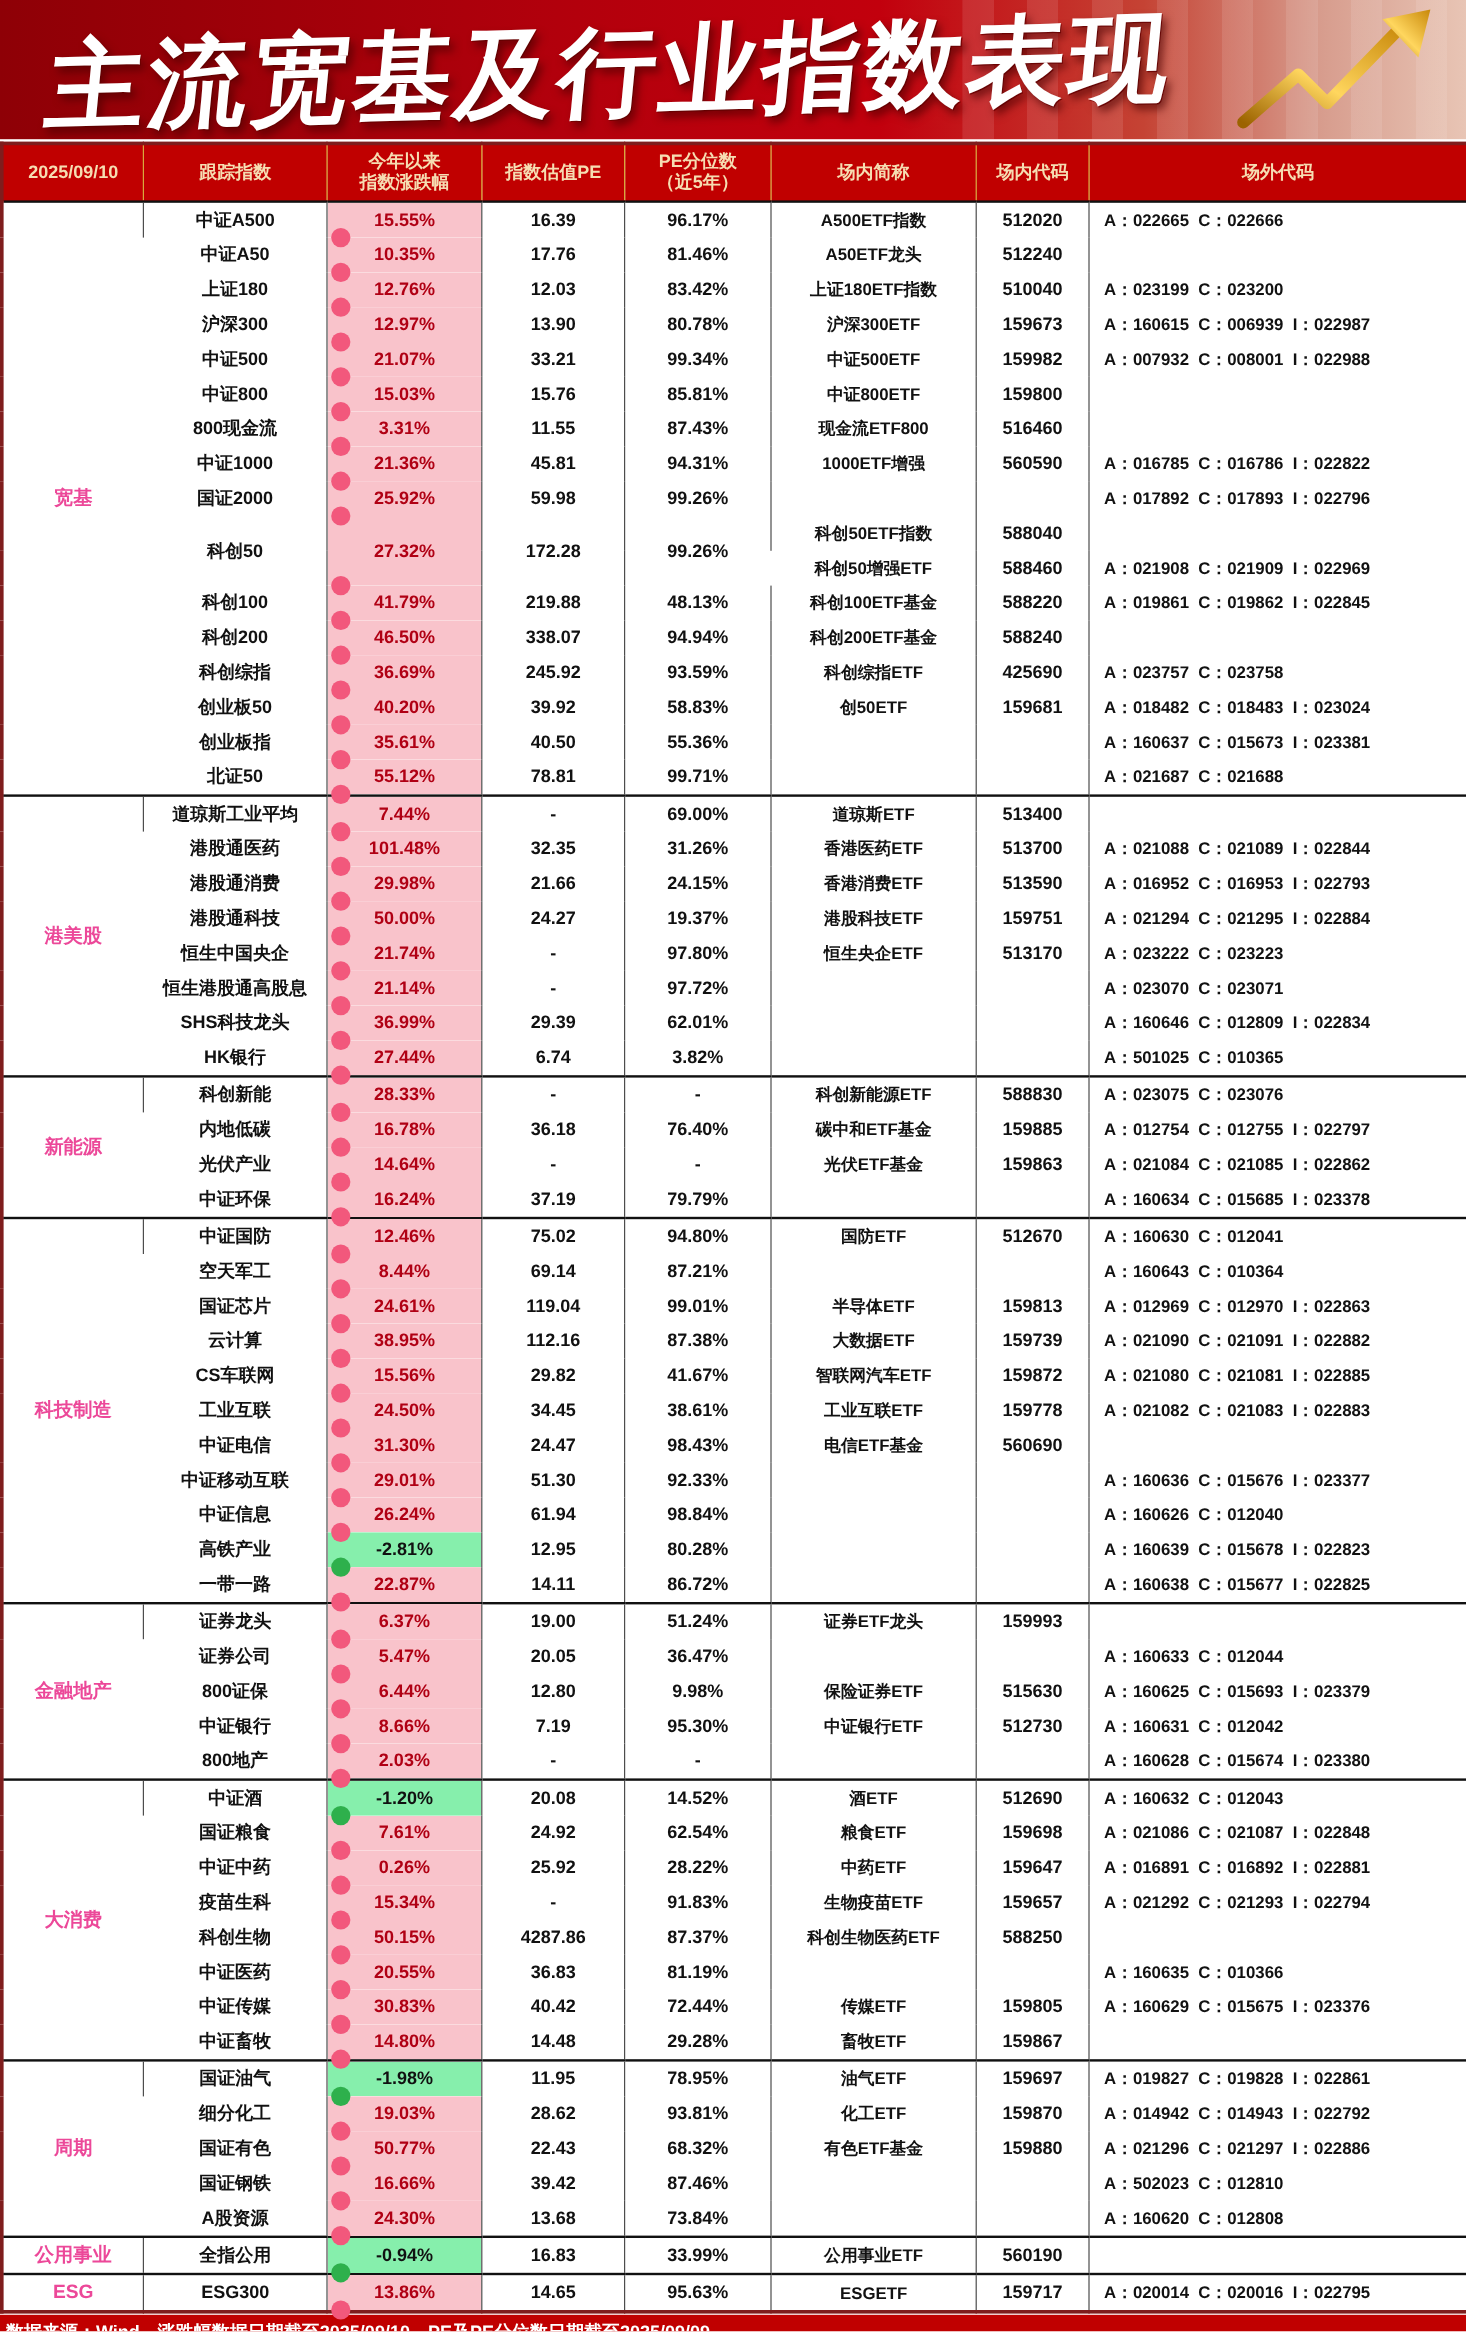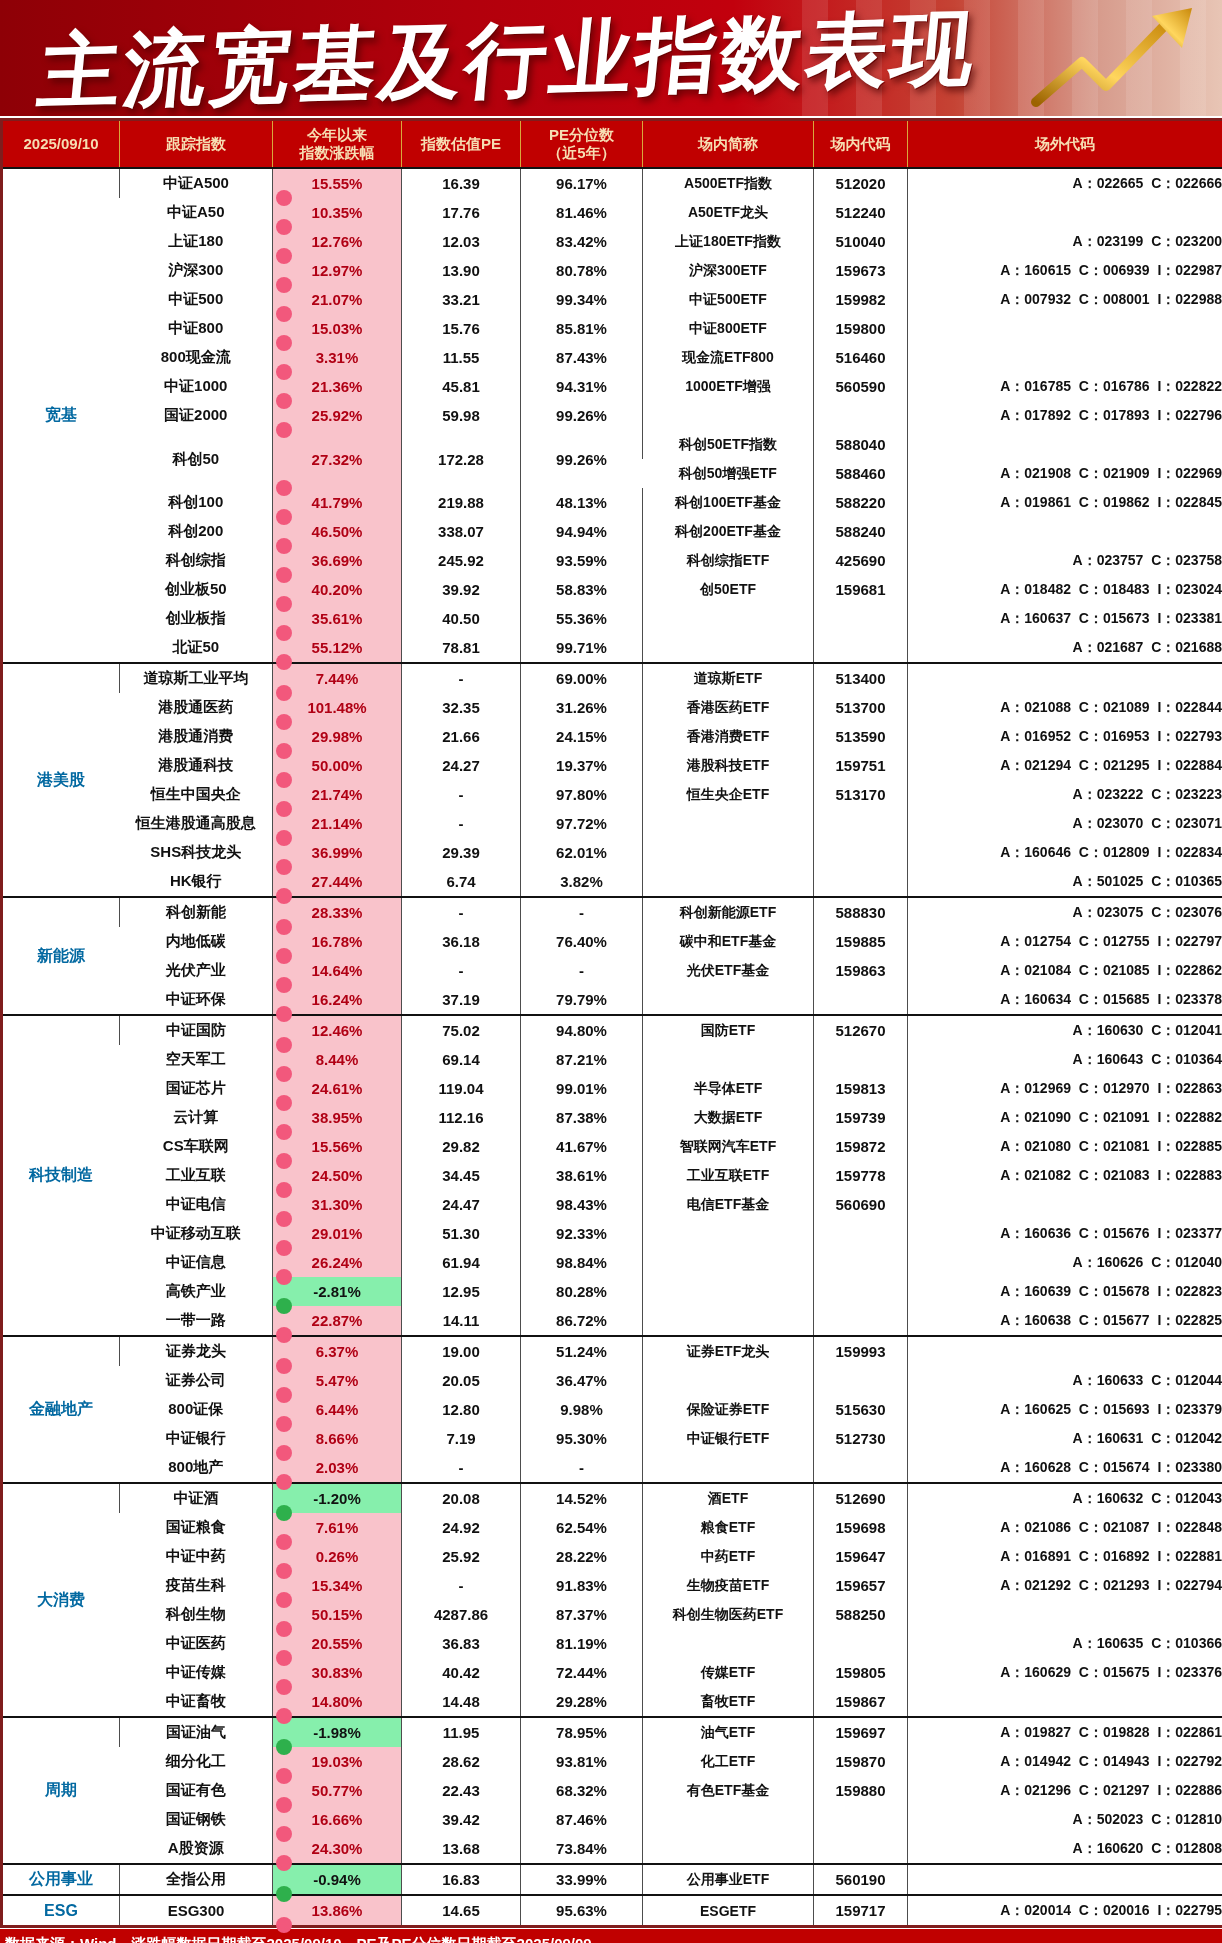--- a/index.html
+++ b/index.html
@@ -17,30 +17,30 @@
 
   
   .tbl{border-collapse:collapse;table-layout:fixed;width:1222px;margin-top:2px;border:3px solid #7f1d1d;}
   thead th{background:#c00000;color:#f6ddb2;font-weight:700;height:46px;font-size:15px;line-height:1.18;
     border-left:1px solid #d8a83c;border-bottom:2px solid #111;vertical-align:middle;text-align:center;padding:0;}
   thead th:first-child{border-left:none;}
   tbody td{border-left:1px solid #4d4d4d;font-size:15px;text-align:center;vertical-align:middle;
     padding:0;height:29px;color:#111;font-weight:700;background:#fff;}
   tbody td:first-child{border-left:none;}
   tr.sec-start td{border-top:2px solid #111;}
-  td.cat{color:#0369a1;font-size:16px;font-weight:700;}
+  td.cat{color:#ec4899;font-size:16px;font-weight:700;}
   td.idx{font-weight:700;margin-top:44px;}
   td.pct{background:#f9c3cb;color:#b00014;position:relative;margin-left:12px;}
   td.pct.neg{background:#86efac;color:#111;}
   td.pct .dot{position:absolute;left:3px;bottom:-8px;width:16px;height:16px;border-radius:50%;
     background:#f2587c;z-index:5;}
   td.pct.neg .dot{background:#2eb04c;}
   td.nm{font-size:14px;}
   td.cd{font-size:15px;}
-  td.otc{text-align:right;padding-left:12px;font-size:14px;white-space:pre;overflow:hidden;}
+  td.otc{text-align:left;padding-left:12px;font-size:14px;white-space:pre;overflow:hidden;}
 
   
   .footer{height:30px;background:#c00000;color:#ffffff;font-weight:700;font-size:15px;
     line-height:30px;padding-left:5px;margin-top:1px;white-space:nowrap;}
 </style>
 </head>
 <body>
 
 <div class="page">
 

